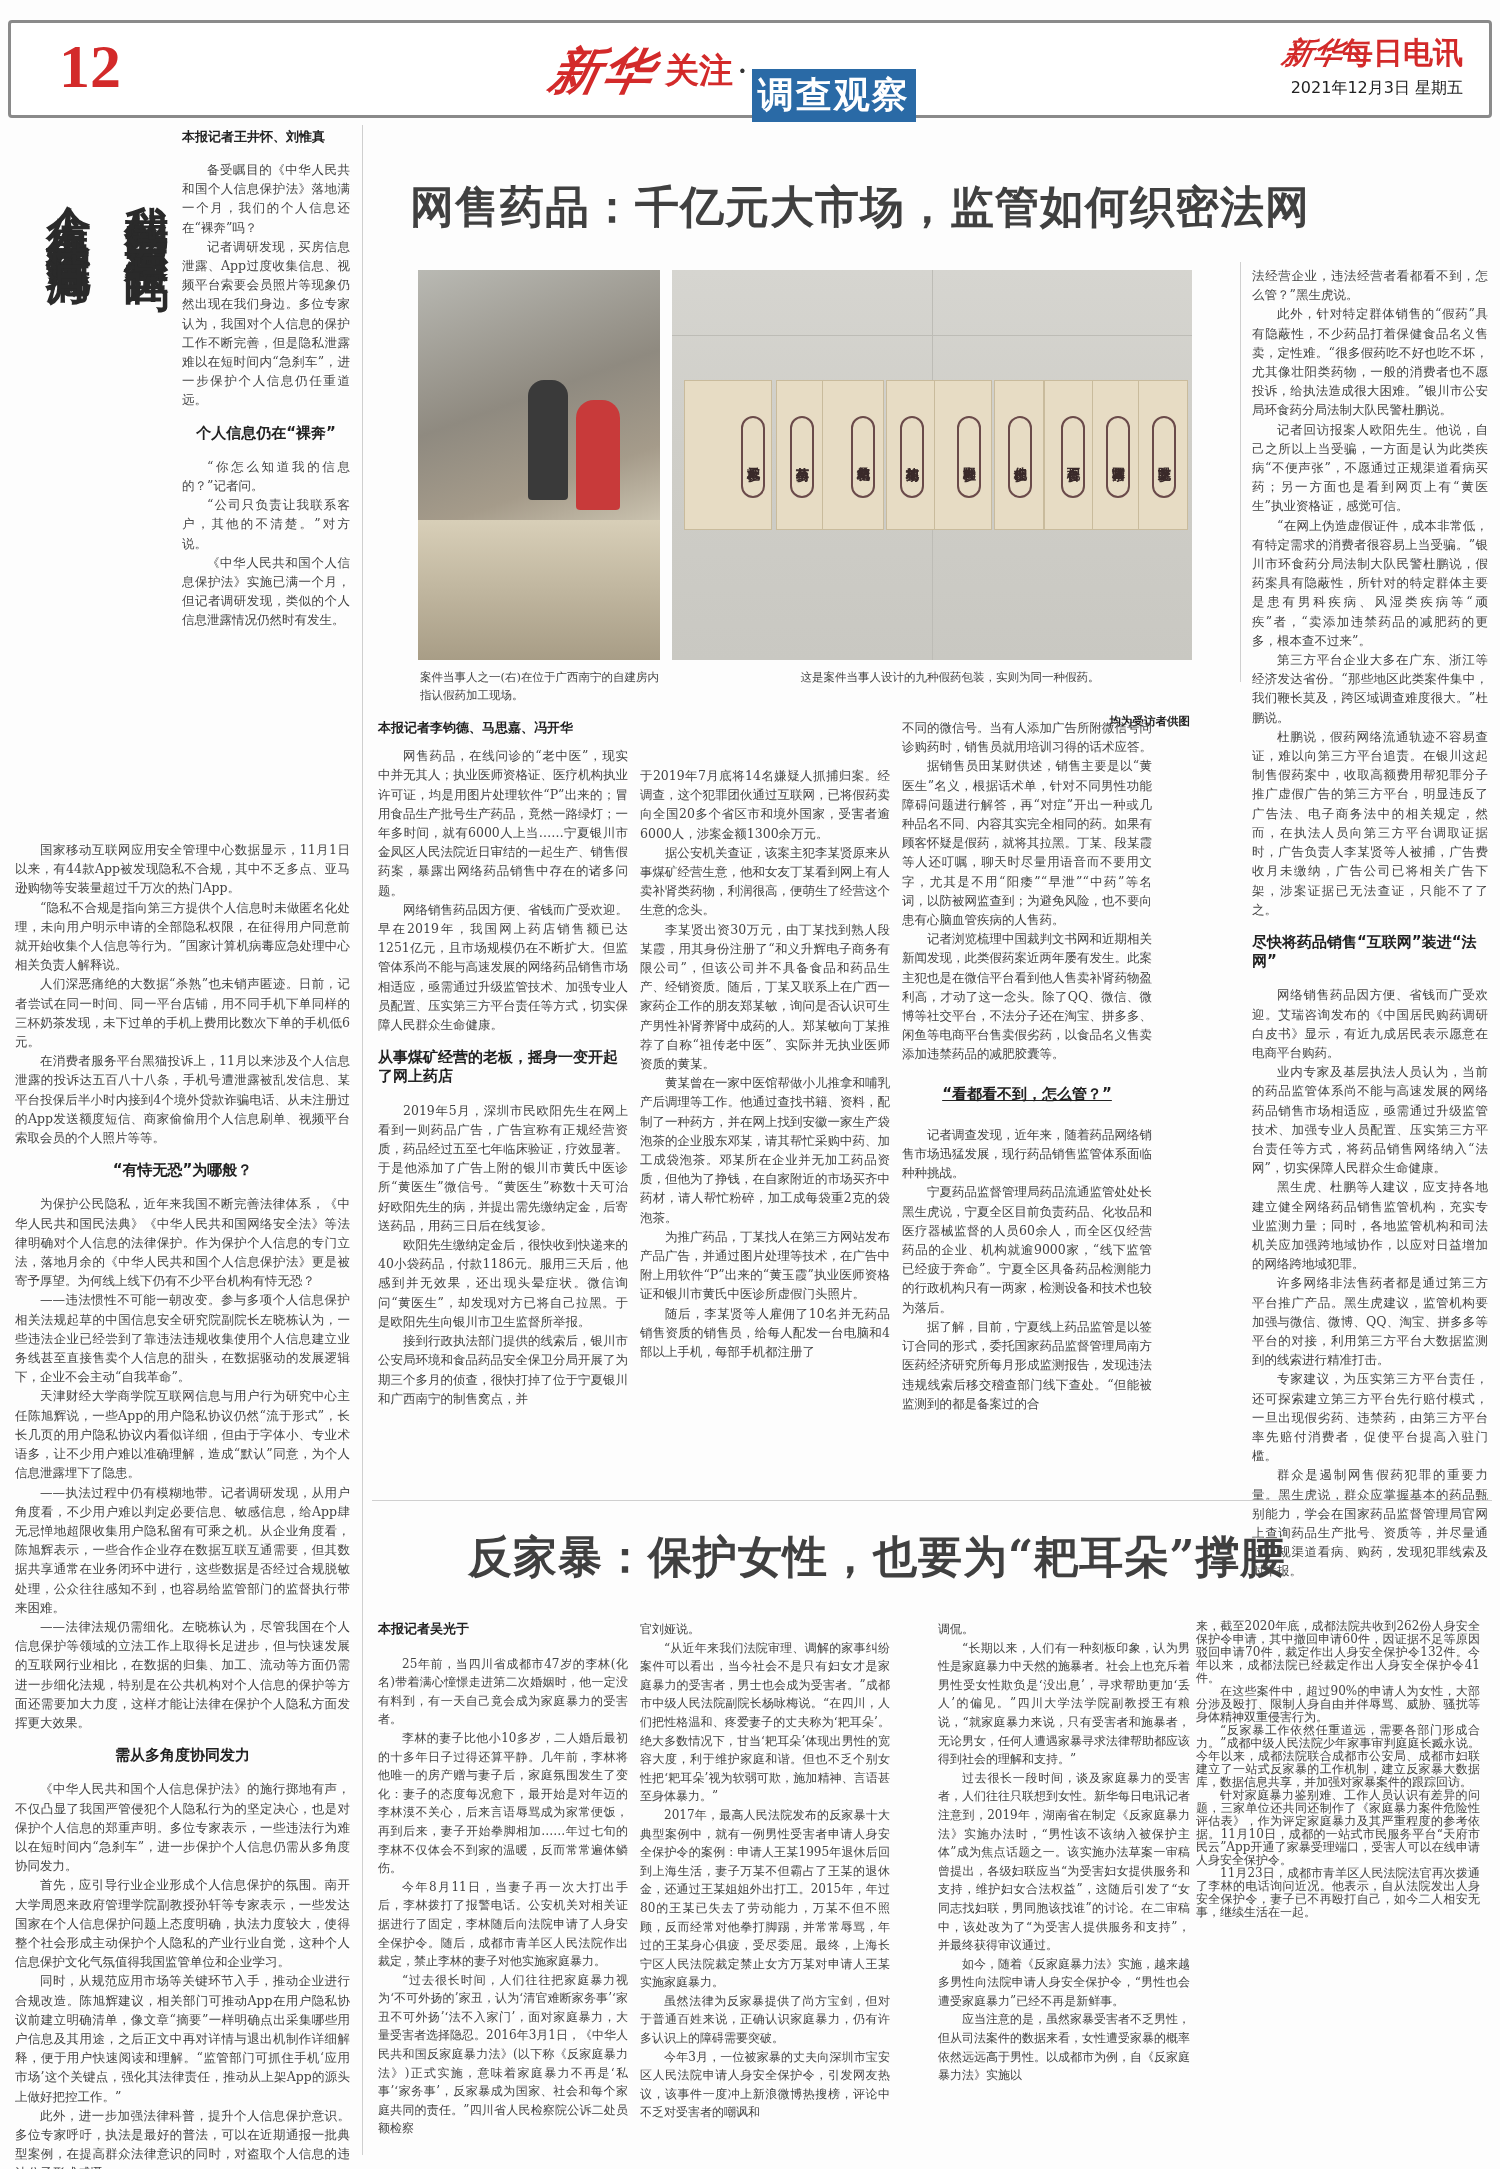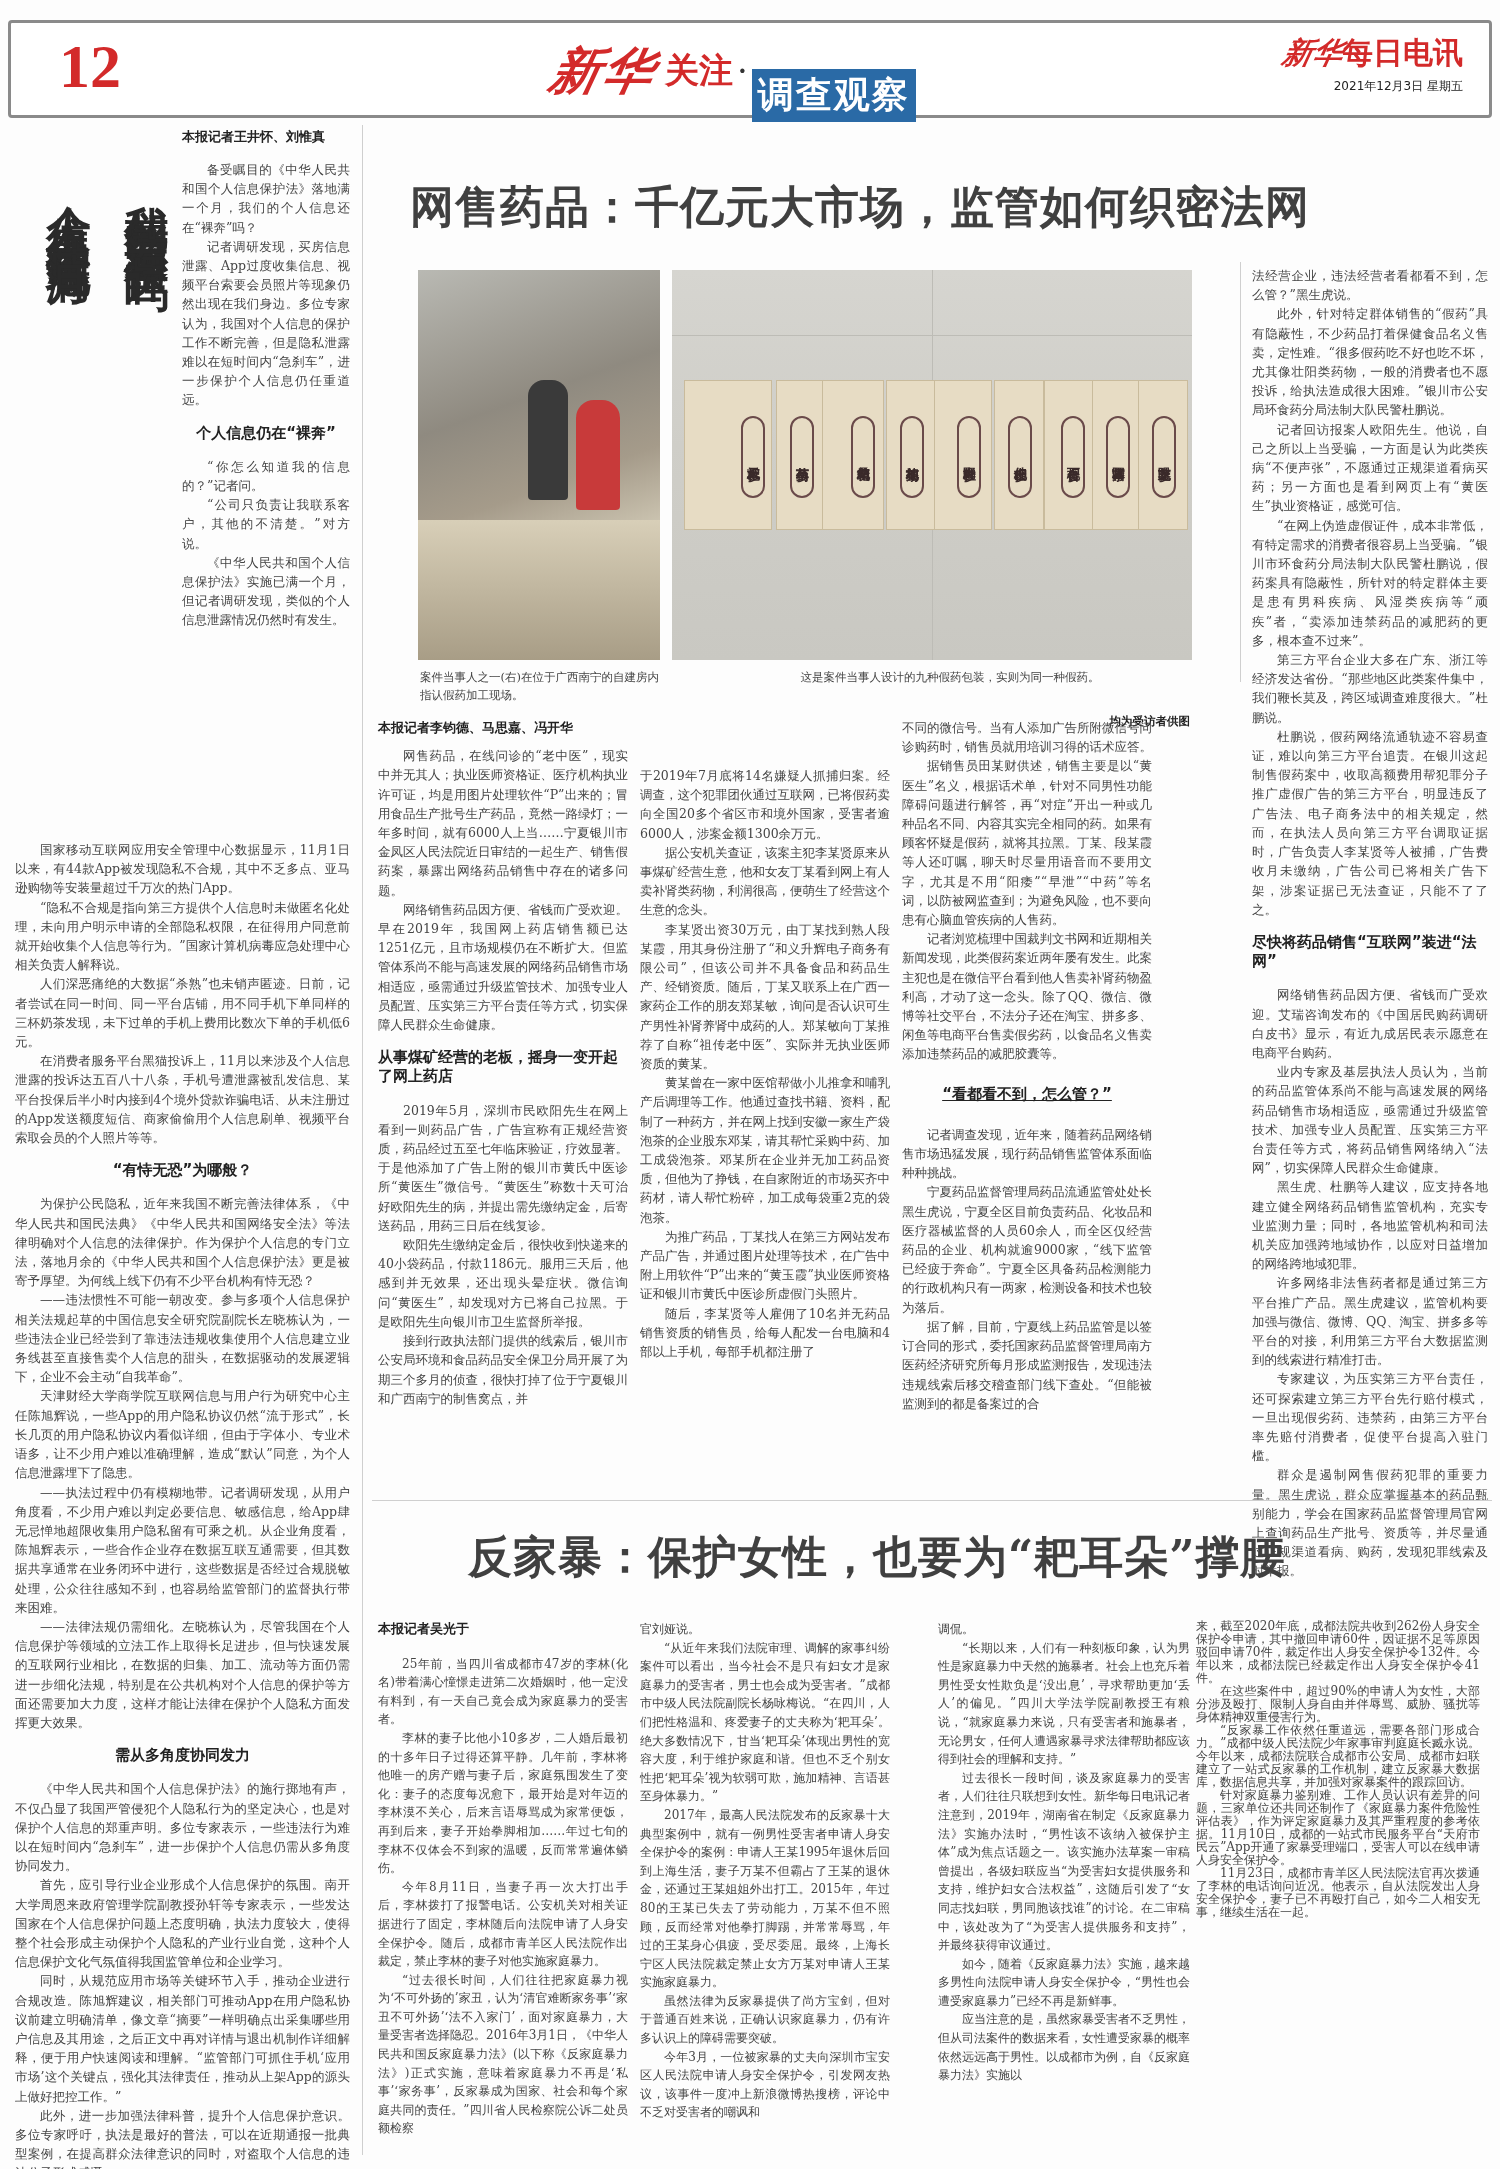--- a/index.html
+++ b/index.html
@@ -13,21 +13,21 @@
   .mast-center { position: absolute; left: 540px; top: 18px; height: 60px; display: flex; align-items: center; }
   .logo-xh { font-family: "DejaVu Serif", serif; font-style: italic; font-weight: bold; font-size: 50px;
     color: #d32a2a; letter-spacing: 2px; transform: skewX(-12deg); }
   .mast-focus { font-family: "DejaVu Serif", serif; font-weight: bold; font-size: 34px; color: #d32a2a; margin-left: 10px; }
   .mast-dot { font-size: 34px; color: #333; margin: 0 4px; }
   .mast-section { background: #2a6aa6; color: #fff; font-family: "DejaVu Sans", sans-serif;
     font-weight: bold; font-size: 36px; padding: 2px 6px; letter-spacing: 2px; margin-top: 48px; }
   .mast-right { position: absolute; right: 26px; top: 10px; text-align: right; }
   .mast-brand { font-size: 30px; color: #d32a2a; font-weight: bold; }
   .mast-brand .xh { font-style: italic; transform: skewX(-12deg); display: inline-block; }
-  .mast-date { font-family: "DejaVu Sans", sans-serif; font-size: 12px; color: #222; margin-top: 4px; }
+  .mast-date { font-family: "DejaVu Sans", sans-serif; font-size: 16px; color: #222; margin-top: 4px; }
 
   .col-text { font-size: 12.5px; line-height: 19.2px; color: #444; text-align: justify; }
   .col-text p { text-indent: 2em; }
   .byline { font-family: "DejaVu Sans", sans-serif; font-weight: bold; font-size: 13px; color: #222; }
   .subhead { font-family: "DejaVu Sans", sans-serif; font-weight: bold; font-size: 15px; color: #222; text-align: center; margin: 14px 0; }
 
   .vtitle { position: absolute; font-family: "DejaVu Serif", serif; font-weight: bold;
     color: #2a2a2a; writing-mode: vertical-rl; letter-spacing: 6px; }
 
   .headline { position: absolute; font-family: "DejaVu Serif", serif; font-weight: bold; color: #404040; letter-spacing: 1px; }

